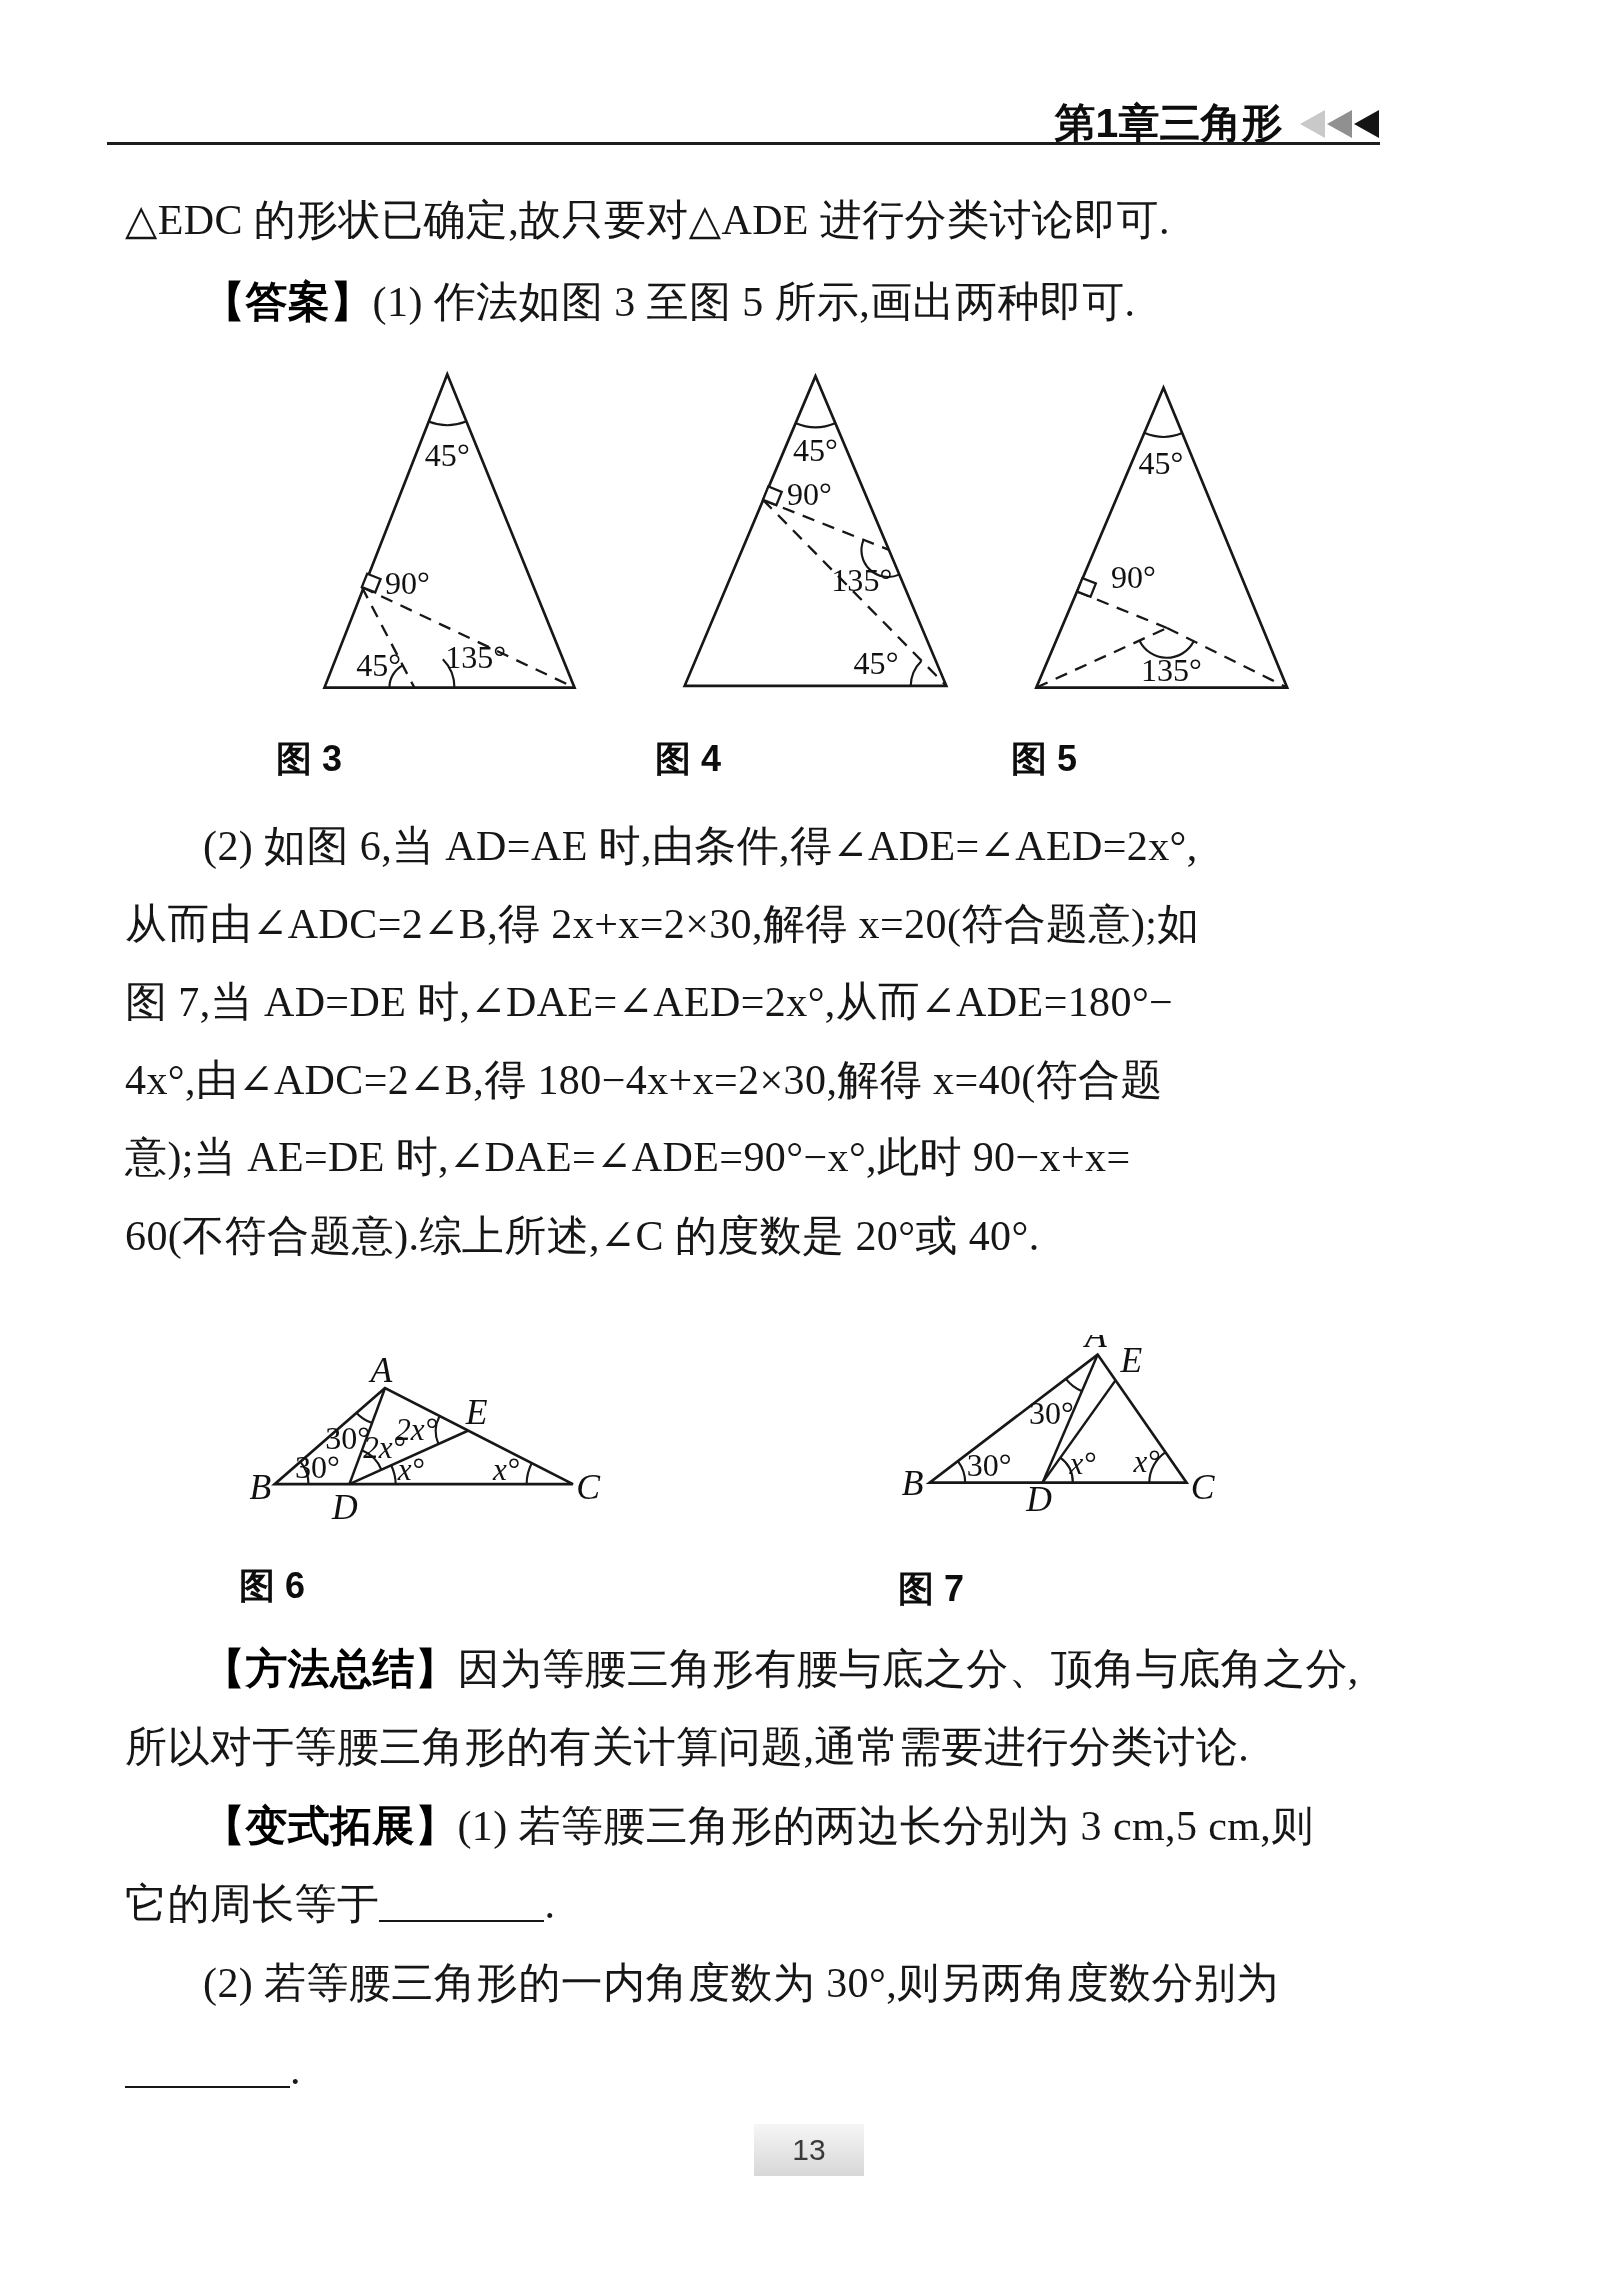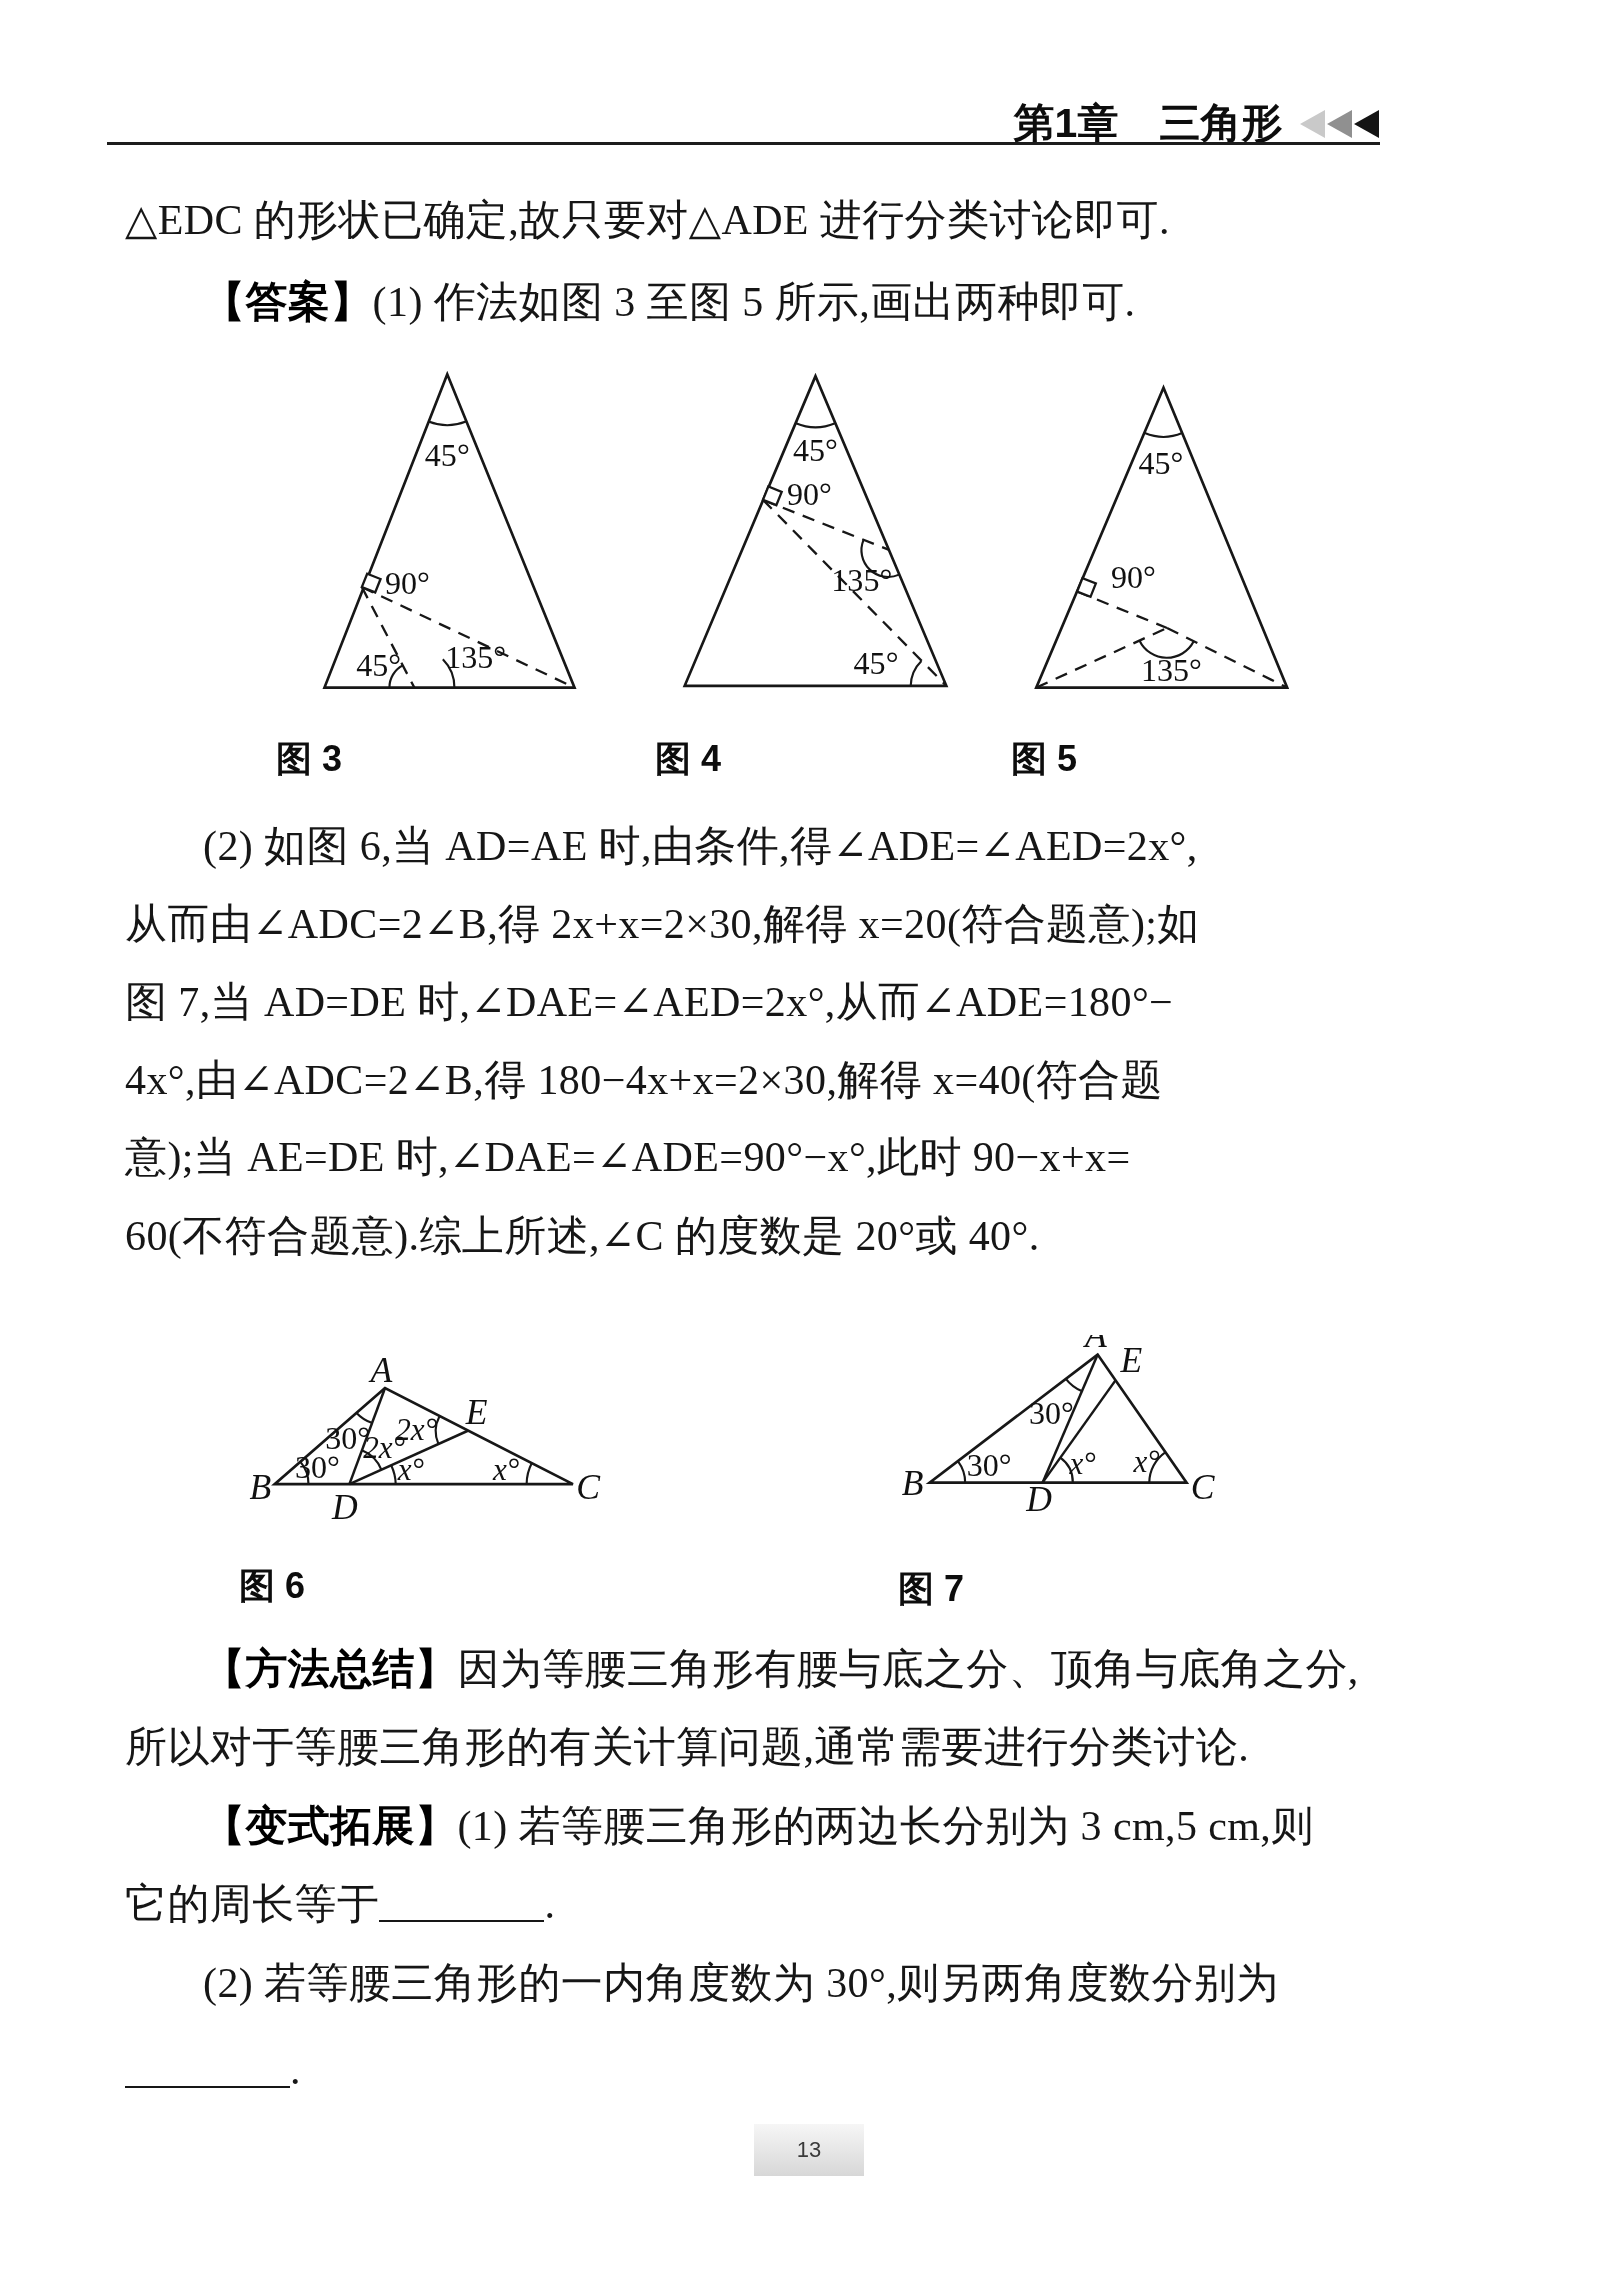--- a/index.html
+++ b/index.html
@@ -1,20 +1,20 @@
 <!DOCTYPE html>
 <html style="font-size:14.3px"><head>
 <meta charset="utf-8">
 <style>
   html,body{margin:0;padding:0;background:#ffffff;}
   .page{position:relative;width:1620px;height:2273px;background:#ffffff;
         font-family:"Liberation Serif","DejaVu Serif",serif;color:#161616;overflow:hidden;}
   .hdr{position:absolute;top:96px;right:241px;display:flex;align-items:center;
        font-family:"Liberation Sans","DejaVu Sans",sans-serif;font-weight:700;font-size:41px;color:#0d0d0d;}
-  .hdr .sec{margin-left:41px;}
+  .hdr .sec{}
   .tri-ic{width:0;height:0;border-top:14.3px solid transparent;border-bottom:14.3px solid transparent;}
   .tri-1{border-right:25px solid #c9c9c9;margin-left:18px;}
   .tri-2{border-right:25px solid #909090;margin-left:1.8px;}
   .tri-3{border-right:25px solid #141414;margin-left:1.8px;}
   .rule{position:absolute;left:107px;top:142px;width:1273px;height:2.7px;background:#1d1d1d;}
   .line{position:absolute;font-size:42px;line-height:48px;white-space:nowrap;letter-spacing:0.4px;}
   .marker{font-family:"Liberation Sans","DejaVu Sans",sans-serif;font-weight:700;color:#000;}
   .blank{display:inline-block;width:165px;height:34px;border-bottom:2.7px solid #161616;vertical-align:-3.6px;}
   .fig{position:absolute;}
   .caption{position:absolute;left:0;width:100%;text-align:left;
@@ -22,21 +22,21 @@
   .outline{fill:none;stroke:#171717;stroke-width:3;}
   .thin{fill:none;stroke:#171717;stroke-width:2.8;}
   .dash{fill:none;stroke:#171717;stroke-width:2.6;stroke-dasharray:14 10;}
   .arc{fill:none;stroke:#171717;stroke-width:2.4;}
   .sq{fill:#ffffff;stroke:#171717;stroke-width:2.6;}
   text.ang{font-size:36px;fill:#111;font-family:"Liberation Serif","DejaVu Serif",serif;}
   text.angx{font-size:35px;fill:#111;font-style:italic;font-family:"Liberation Serif","DejaVu Serif",serif;}
   text.pt{font-size:40px;fill:#111;font-style:italic;font-family:"Liberation Serif","DejaVu Serif",serif;}
   .pagenum{position:absolute;left:754px;top:2124px;width:110px;height:52px;
            background:linear-gradient(180deg,#f6f6f6,#d7d7d7);display:flex;align-items:center;justify-content:center;
-           font-family:"Liberation Sans","DejaVu Sans",sans-serif;font-size:22px;color:#3a3a3a;}
+           font-family:"Liberation Sans","DejaVu Sans",sans-serif;font-size:30px;color:#3a3a3a;}
 </style>
 </head>
 <body>
 
 <div class="page">
 
   <div class="hdr">
     <span>第1章</span>
     <span class="sec">三角形</span>
     <span class="tri-ic tri-1"></span>

